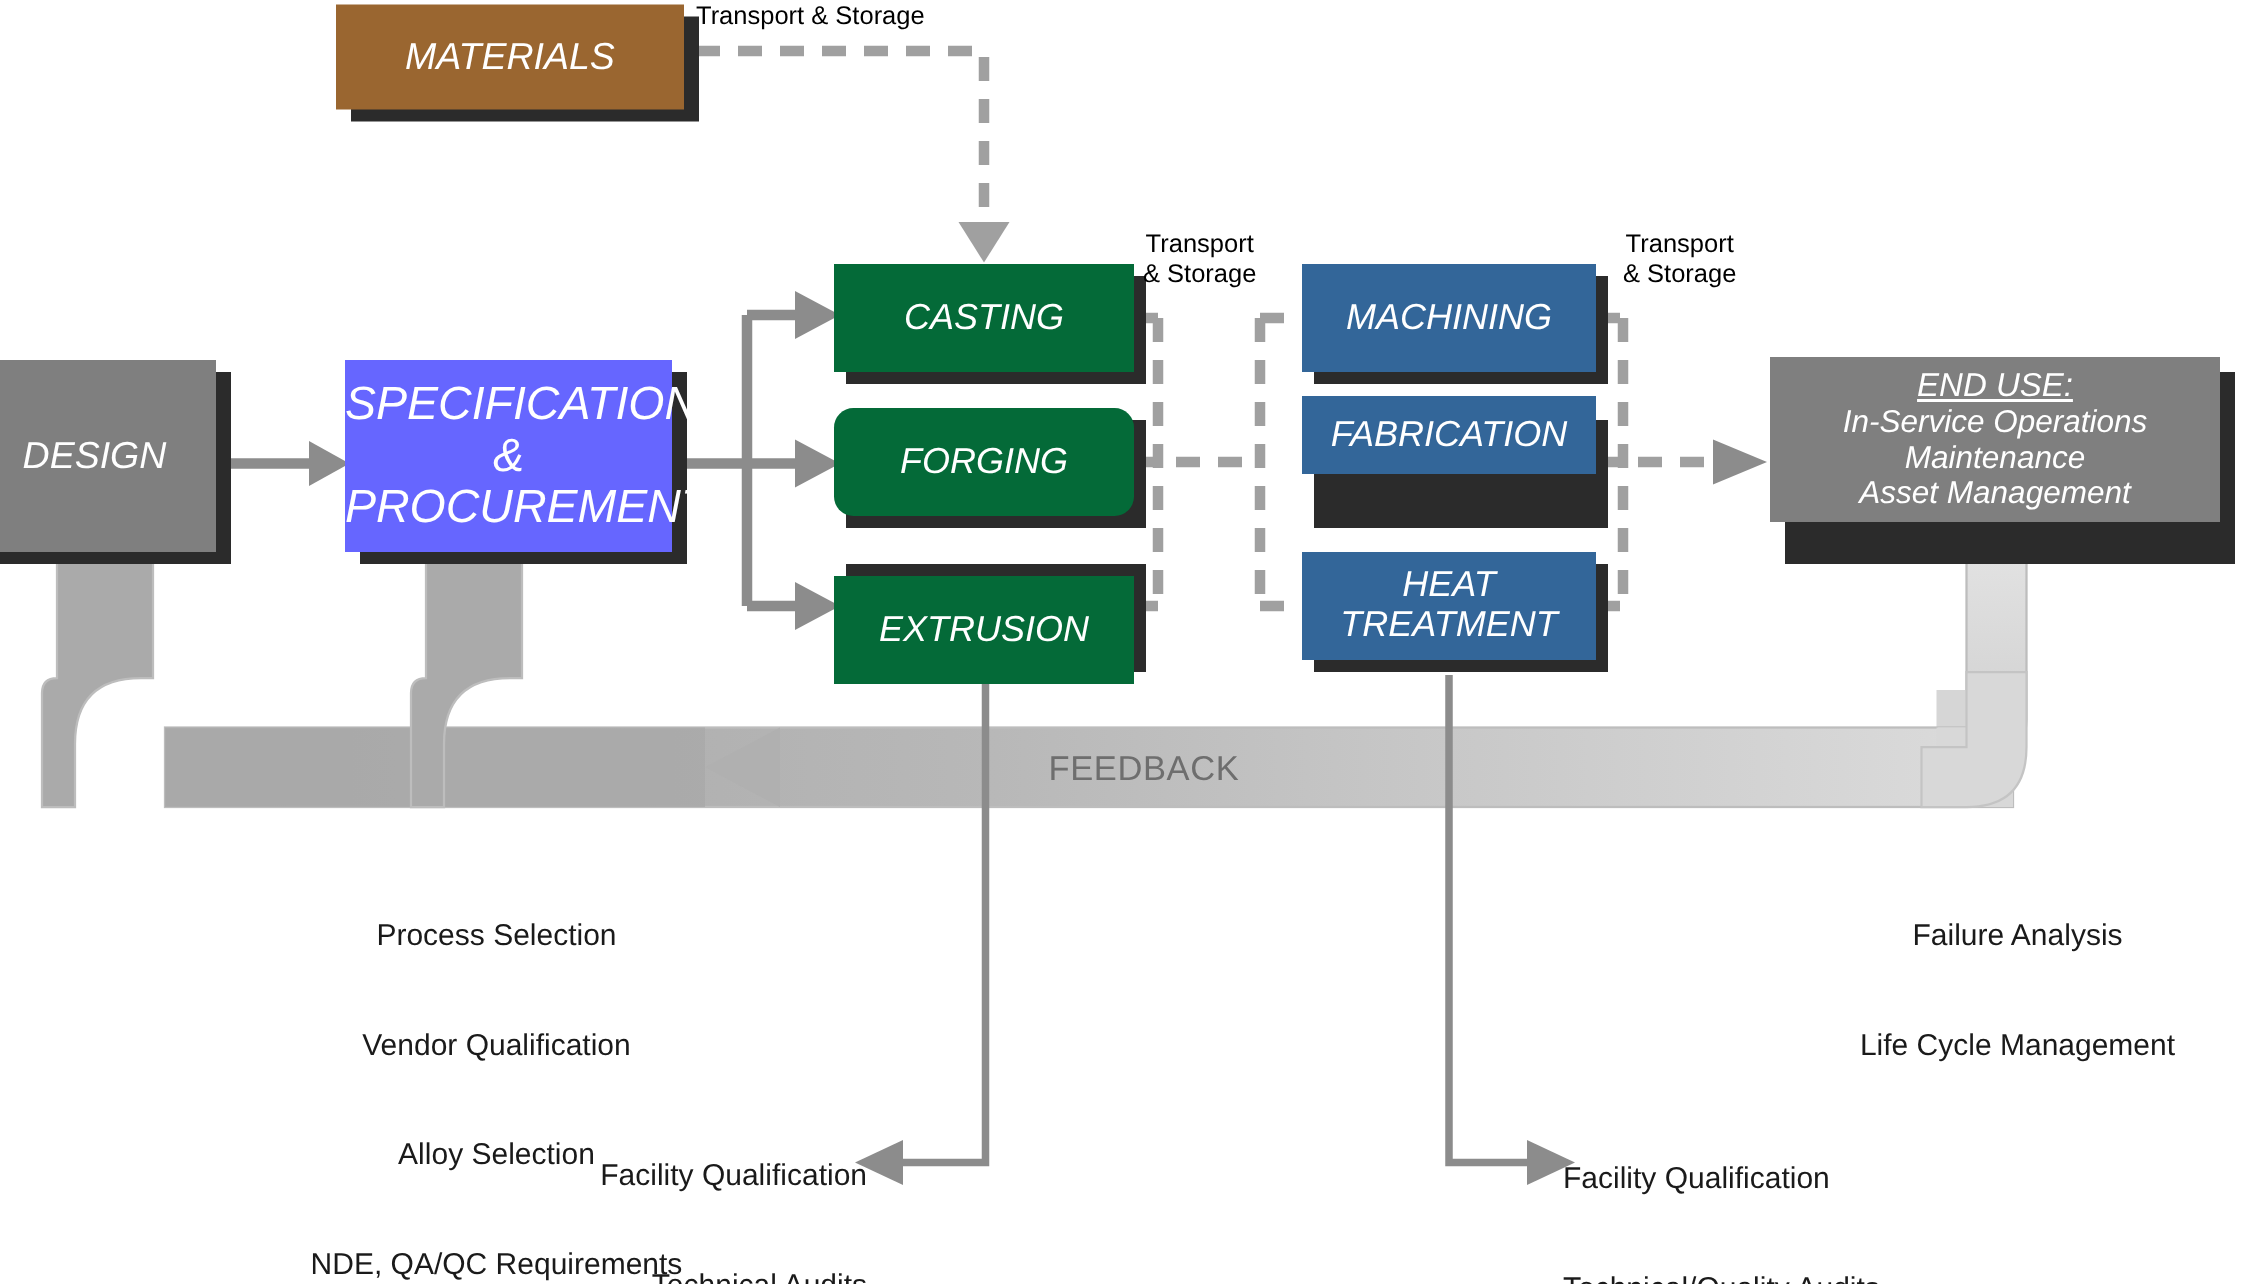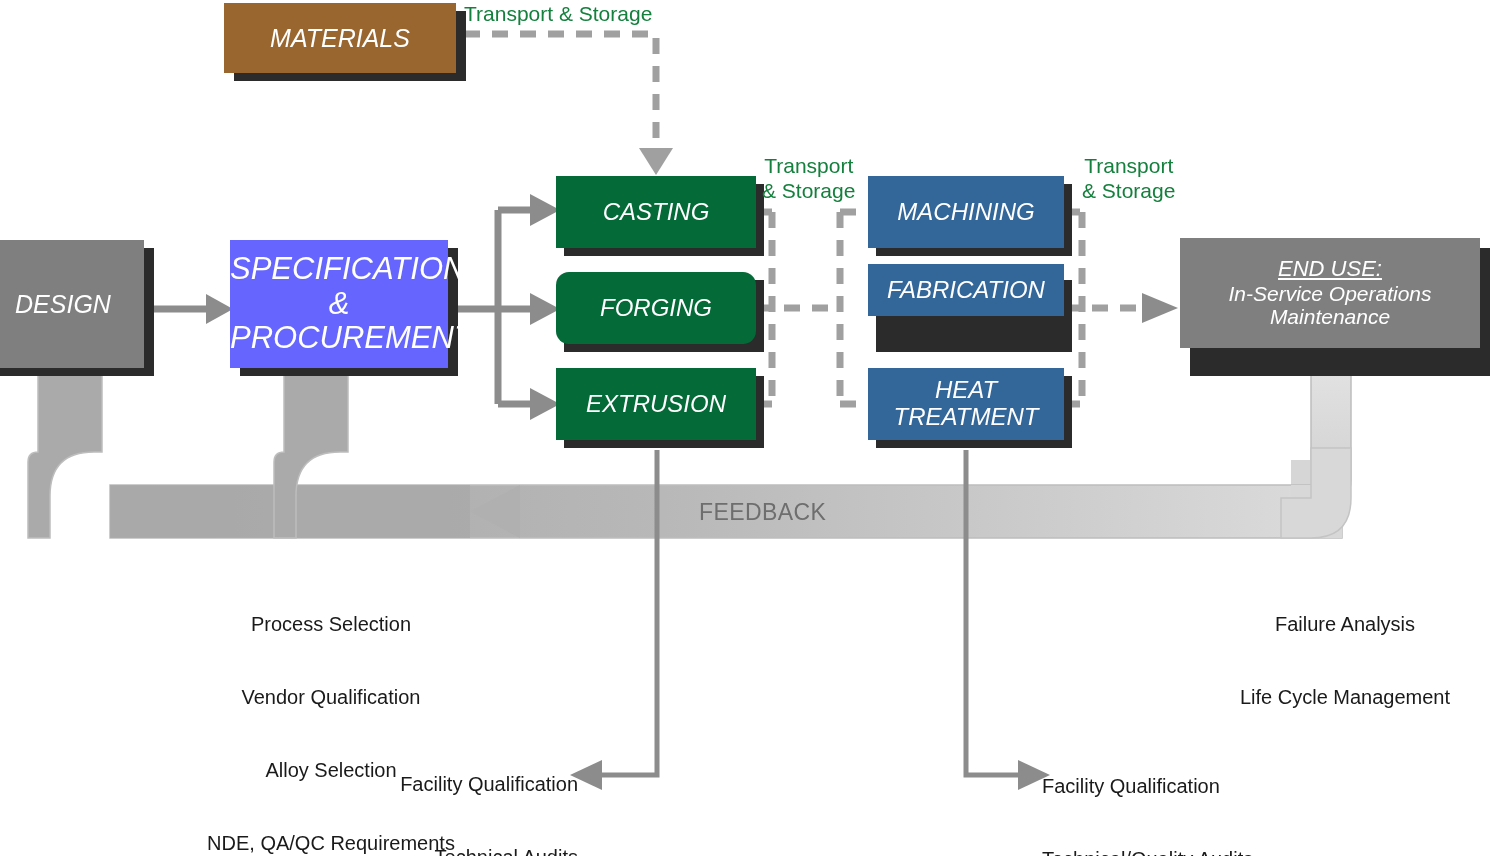--- a/index.html
+++ b/index.html
@@ -12,21 +12,21 @@
         justify-content:center;text-align:center;color:#ffffff;line-height:1.12;font-style:italic;}
   .node .lbl{display:block;width:100%;padding:0 6px;}
 
   .shadow{position:absolute;background:#2b2b2b;}
 
   .annot{position:absolute;color:#1a1a1a;line-height:1.22;white-space:pre;}
   .annot.center{text-align:center;}
   .annot.right{text-align:right;}
   .annot.left{text-align:left;}
 
-  .ts-label{position:absolute;color:#15803d;font-size:21px;line-height:1.2;white-space:pre;}
+  .ts-label{position:absolute;color:#000000;font-size:17px;line-height:1.2;white-space:pre;}
 
   .fb-label{position:absolute;color:#6e6e6e;font-size:23px;letter-spacing:.4px;}
 
   .u{text-decoration:underline;}
 </style>
 </head>
 <body>
 
 <div id="stage">
 
@@ -156,21 +156,21 @@
   <div class="node" style="left:556px;top:176px;width:200px;height:72px;background:#046a38;font-size:24px;">
     <span class="lbl">CASTING</span>
   </div>
 
   <div class="shadow" style="left:564px;top:280px;width:200px;height:72px;"></div>
   <div class="node" style="left:556px;top:272px;width:200px;height:72px;background:#046a38;font-size:24px;border-radius:13px;">
     <span class="lbl">FORGING</span>
   </div>
 
   <div class="shadow" style="left:564px;top:376px;width:200px;height:72px;"></div>
-  <div class="node" style="left:556px;top:368px;width:200px;height:72px;background:#046a38;font-size:24px;">
+  <div class="node" style="left:556px;top:384px;width:200px;height:72px;background:#046a38;font-size:24px;">
     <span class="lbl">EXTRUSION</span>
   </div>
 
   <div class="shadow" style="left:876px;top:184px;width:196px;height:72px;"></div>
   <div class="node" style="left:868px;top:176px;width:196px;height:72px;background:#336699;font-size:24px;">
     <span class="lbl">MACHINING</span>
   </div>
 
   <div class="shadow" style="left:876px;top:280px;width:196px;height:72px;"></div>
   <div class="node" style="left:868px;top:264px;width:196px;height:52px;background:#336699;font-size:24px;">
@@ -181,20 +181,21 @@
   <div class="node" style="left:868px;top:368px;width:196px;height:72px;background:#336699;font-size:24px;">
     <span class="lbl" style="white-space:pre-line;">HEAT
 TREATMENT</span>
   </div>
 
   <div class="shadow" style="left:1190px;top:248px;width:300px;height:128px;"></div>
   <div class="node" style="left:1180px;top:238px;width:300px;height:110px;background:#7f7f7f;font-size:21px;flex-direction:column;justify-content:center;">
     <span class="lbl u" style="font-size:22px;">END USE:</span>
     <span class="lbl">In-Service Operations</span>
     <span class="lbl">Maintenance</span>
+    <span class="lbl">Asset Management</span>
   </div>
 
   <div class="ts-label" style="left:464px;top:1px;">Transport &amp; Storage</div>
 
   <div class="ts-label center" style="left:762px;top:153px;text-align:center;">Transport
 &amp; Storage</div>
 
   <div class="ts-label center" style="left:1082px;top:153px;text-align:center;">Transport
 &amp; Storage</div>
 

